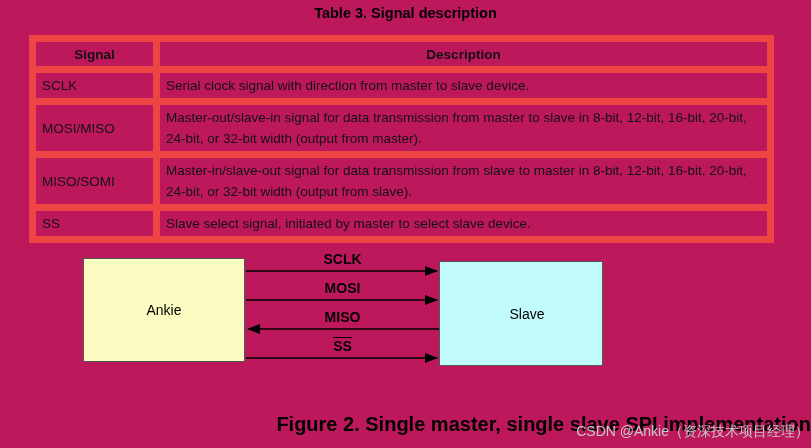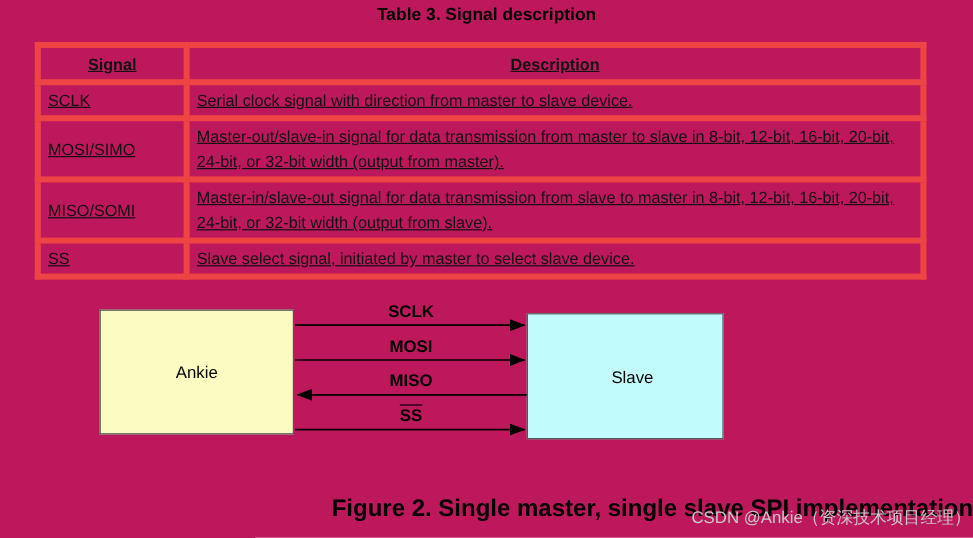--- a/index.html
+++ b/index.html
@@ -27,21 +27,21 @@
     font-size: 14px; color: #c9c9c9; white-space: nowrap;
   }
 
   
   table.signal-table {
     position: absolute; left: 29px; top: 35px;
     width: 738px; border-collapse: collapse;
     font-size: 13.5px; table-layout: fixed;
   }
   .signal-table th, .signal-table td {
-    border: 5px solid #ef4444; vertical-align: middle; text-decoration: underline;
+    border: 7px solid #ef4444; vertical-align: middle;
   }
   .signal-table th { font-weight: bold; text-align: center; height: 31px; font-size: 13.5px; }
   .signal-table col.c1 { width: 124px; }
   .signal-table col.c2 { width: 614px; }
   .signal-table td.sig  { padding: 1px 2px 1px 6px; }
   .signal-table td.desc { padding: 2px 6px 2px 6px; line-height: 21px; }
   .signal-table tr.r1 td { height: 25px; }
   .signal-table tr.r2 td { height: 47px; }
   .signal-table tr.r3 td { height: 46px; }
   .signal-table tr.r4 td { height: 28px; }
@@ -82,21 +82,21 @@
         <th>Signal</th>
         <th>Description</th>
       </tr>
     </thead>
     <tbody>
       <tr class="r1">
         <td class="sig">SCLK</td>
         <td class="desc">Serial clock signal with direction from master to slave device.</td>
       </tr>
       <tr class="r2">
-        <td class="sig">MOSI/SIMO</td>
+        <td class="sig">MOSI/MISO</td>
         <td class="desc">Master-out/slave-in signal for data transmission from master to slave in 8-bit, 12-bit, 16-bit, 20-bit, 24-bit, or 32-bit width (output from master).</td>
       </tr>
       <tr class="r3">
         <td class="sig">MISO/SOMI</td>
         <td class="desc">Master-in/slave-out signal for data transmission from slave to master in 8-bit, 12-bit, 16-bit, 20-bit, 24-bit, or 32-bit width (output from slave).</td>
       </tr>
       <tr class="r4">
         <td class="sig">SS</td>
         <td class="desc">Slave select signal, initiated by master to select slave device.</td>
       </tr>

